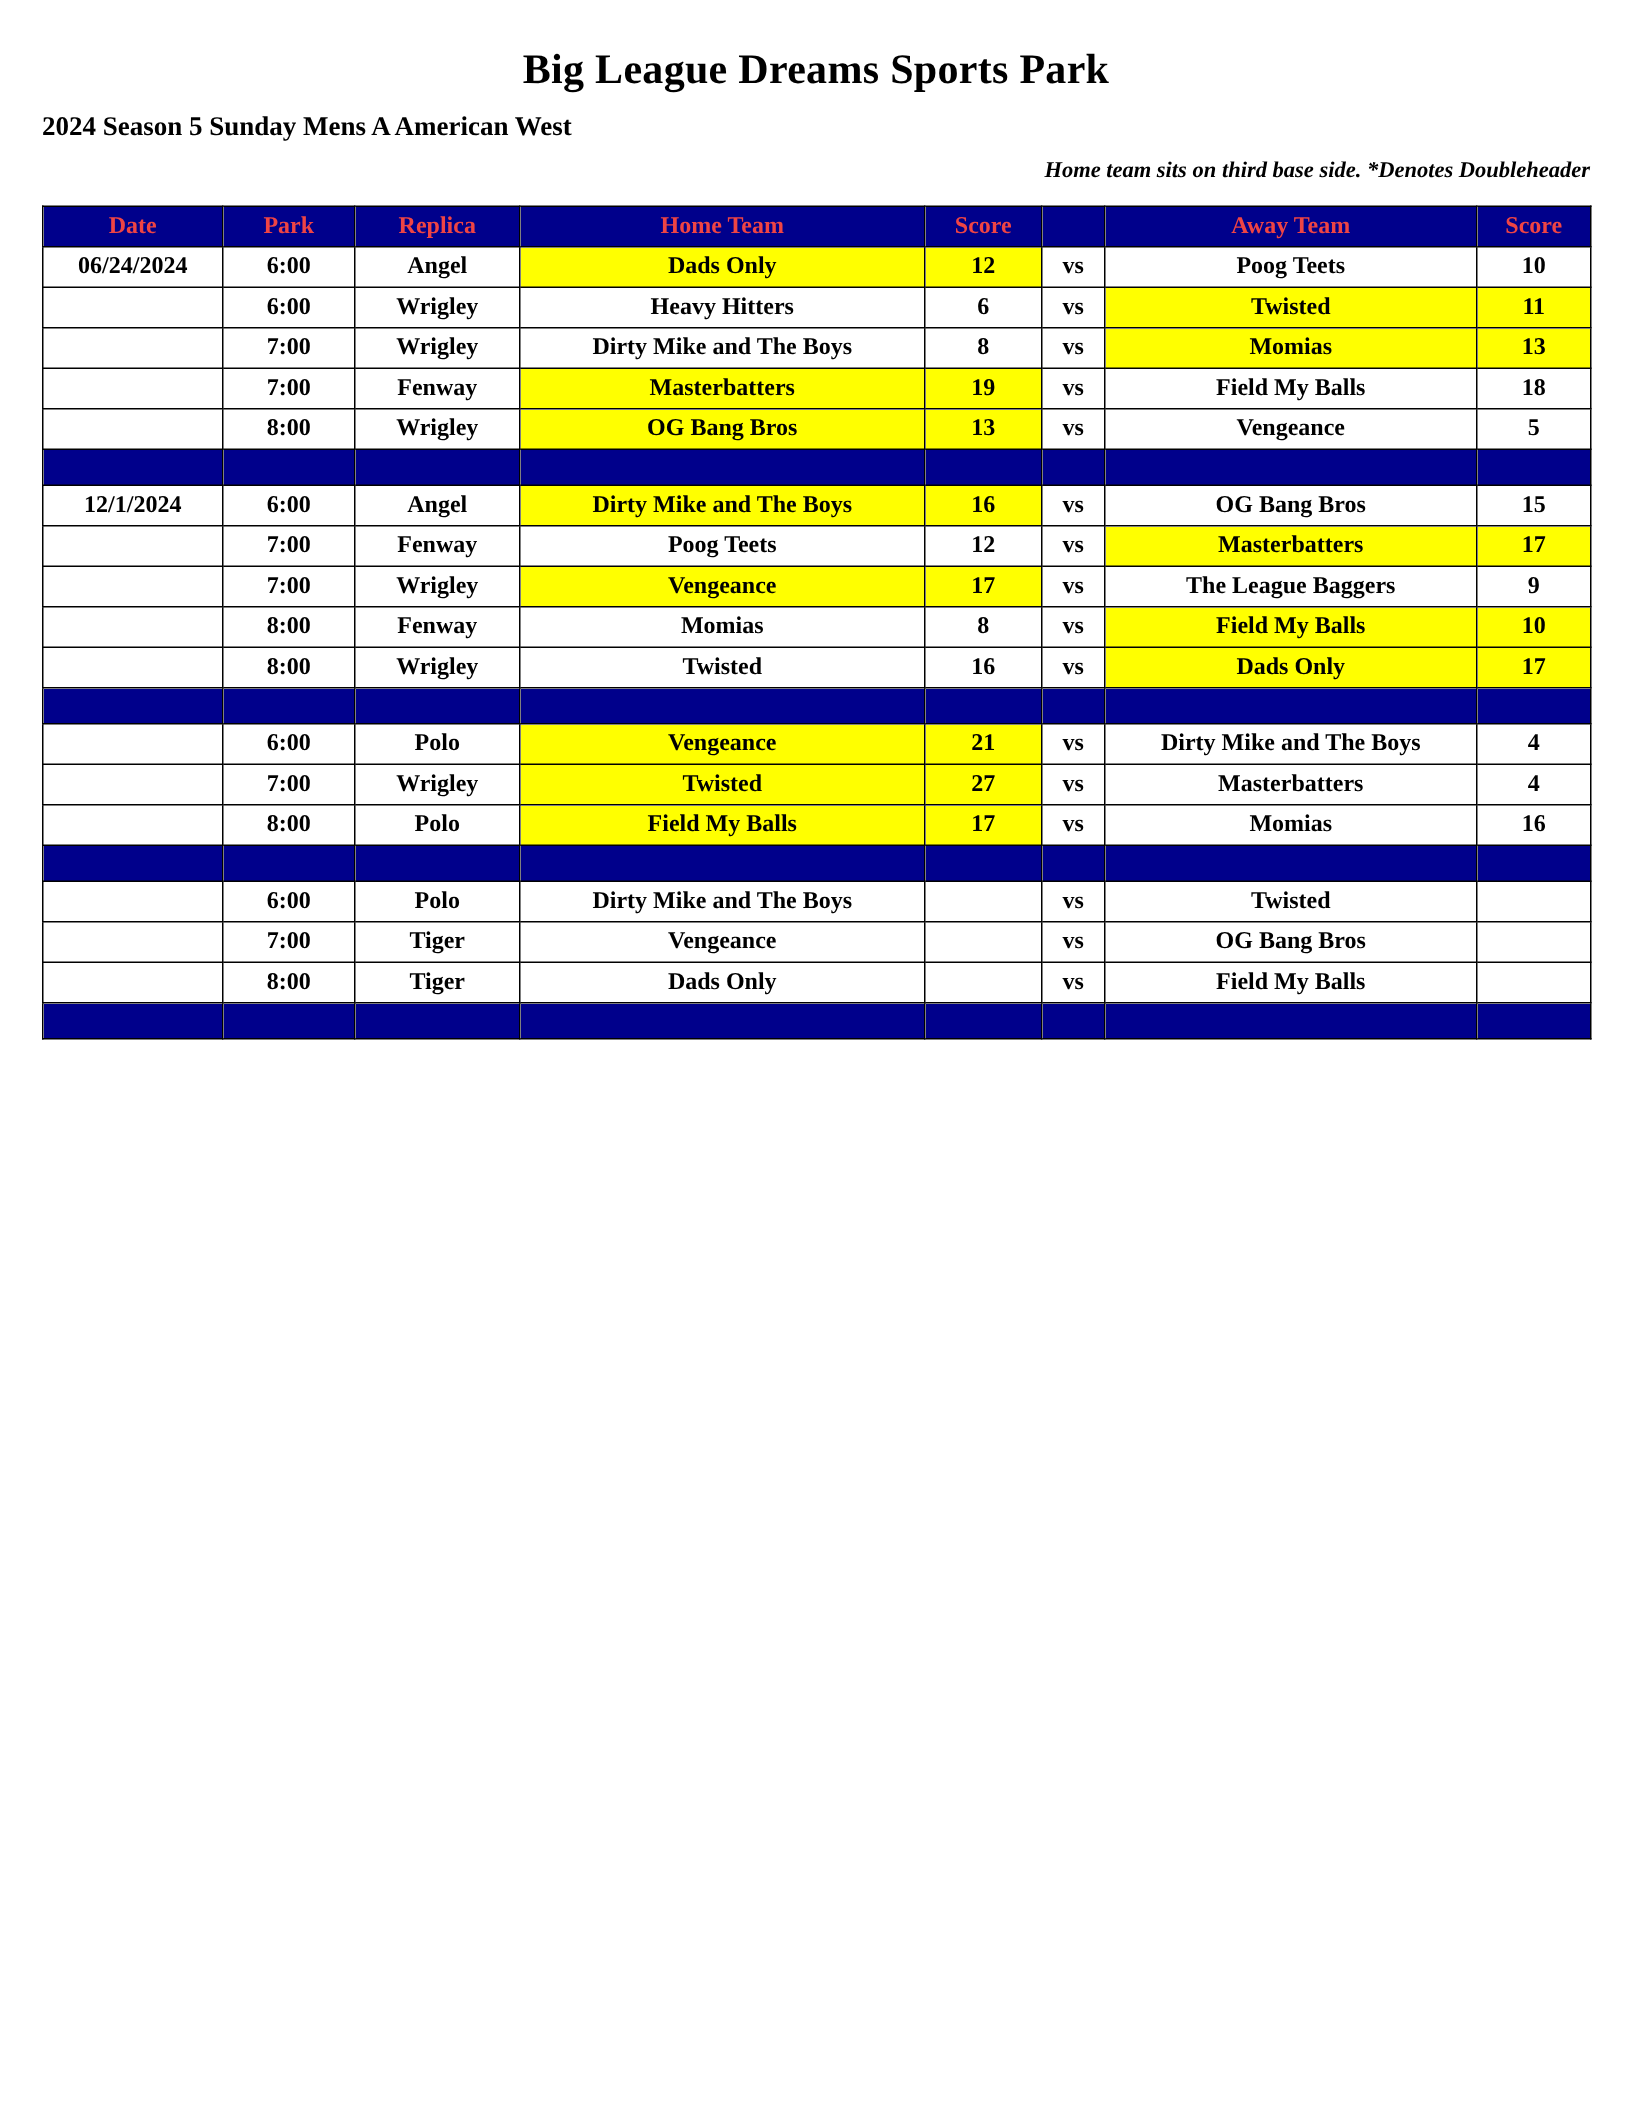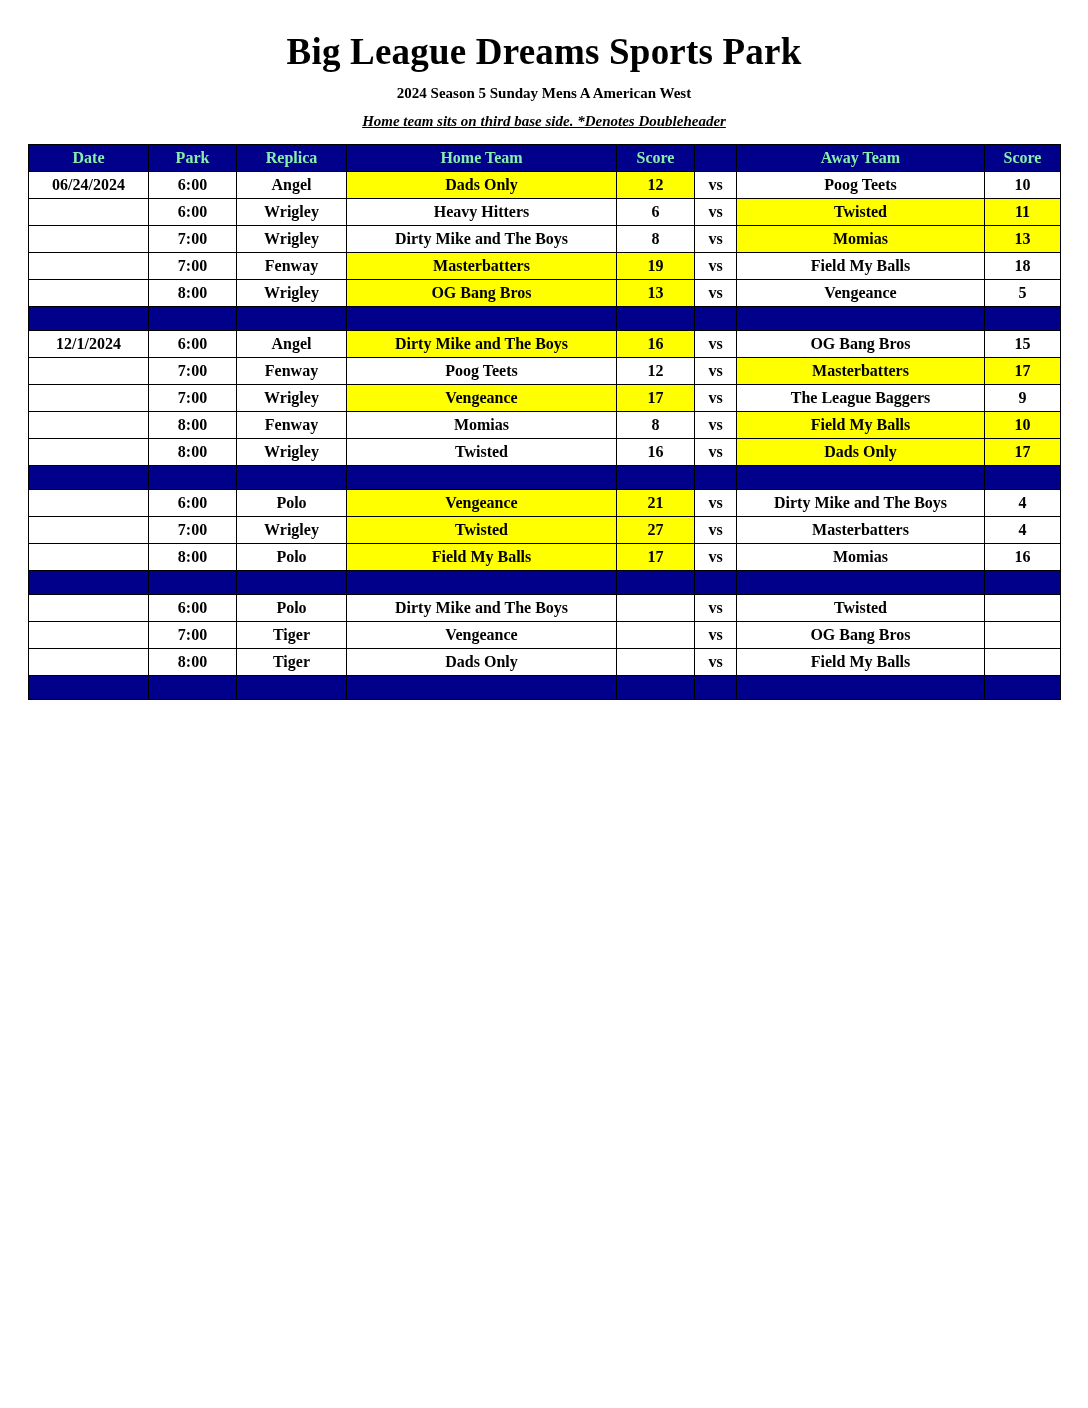--- a/index.html
+++ b/index.html
@@ -15,60 +15,59 @@
     position: relative;
   }
   .page {
     width: 1088px;
     height: 1408px;
     box-sizing: border-box;
     padding: 22px 28px 0 28px;
   }
   .title {
     text-align: center;
-    font-size: 37px;
+    font-size: 28px;
     font-weight: bold;
     letter-spacing: 0.2px;
     margin: 8px 0 0 0;
     line-height: 1.2;
   }
   .subtitle {
-    text-align: center;
-    font-size: 15px;
+    text-align: left;
+    font-size: 18px;
     font-weight: bold;
     margin: 10px 0 0 0;
     line-height: 1.2;
   }
   .note {
-    text-align: center;
+    text-align: right;
     font-size: 15px;
     font-weight: bold;
     font-style: italic;
     margin: 11px 0 0 0;
-    text-decoration: underline;
   }
   table.schedule {
     border-collapse: collapse;
     width: 1032px;
     margin: 14px 0 0 0;
     table-layout: fixed;
   }
   table.schedule td, table.schedule th {
     border: 1px solid #000000;
     font-size: 16px;
     font-weight: bold;
     text-align: center;
     height: 24px;
     padding: 1px 2px;
     overflow: hidden;
     white-space: nowrap;
   }
   thead th {
     background: #00008B;
-    color: #86efac;
+    color: #ef4444;
     font-size: 16.5px;
     height: 25px;
   }
   
   col.c-date { width: 120px; }
   col.c-time { width: 88px; }
   col.c-replica { width: 110px; }
   col.c-home { width: 270px; }
   col.c-hscore { width: 78px; }
   col.c-vs { width: 42px; }

